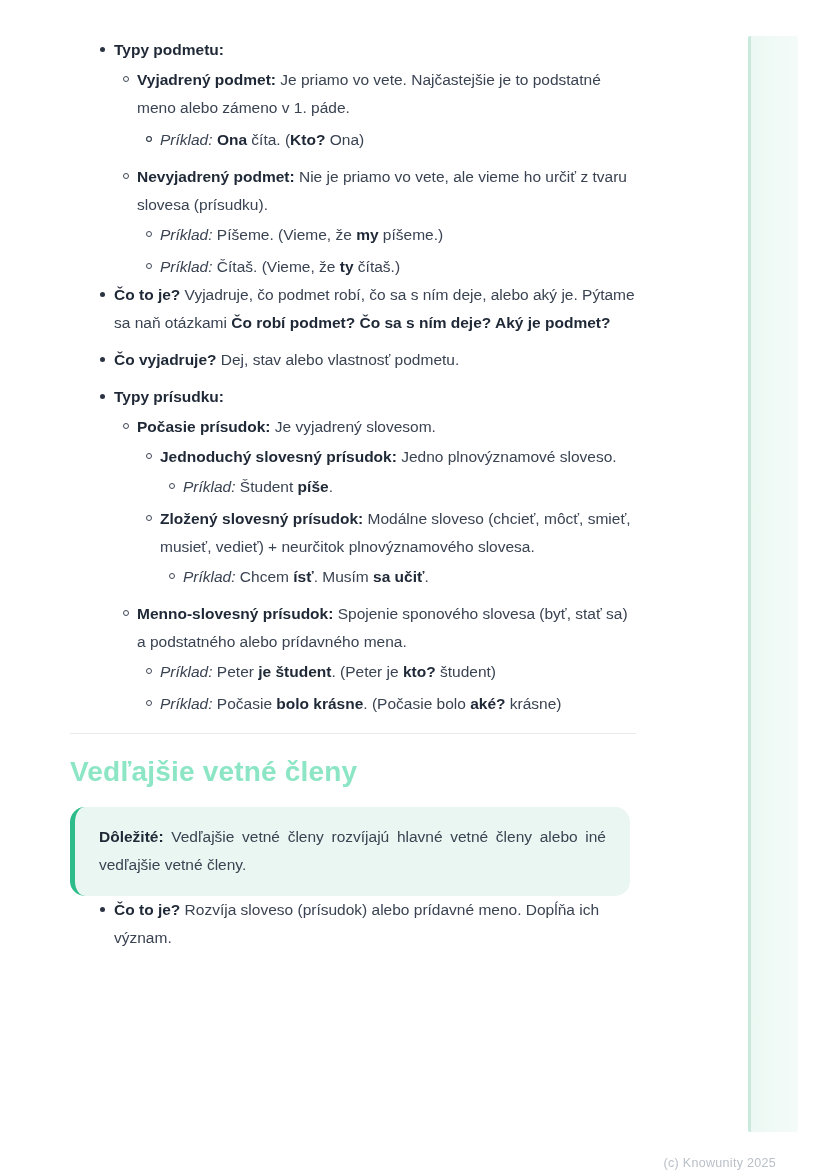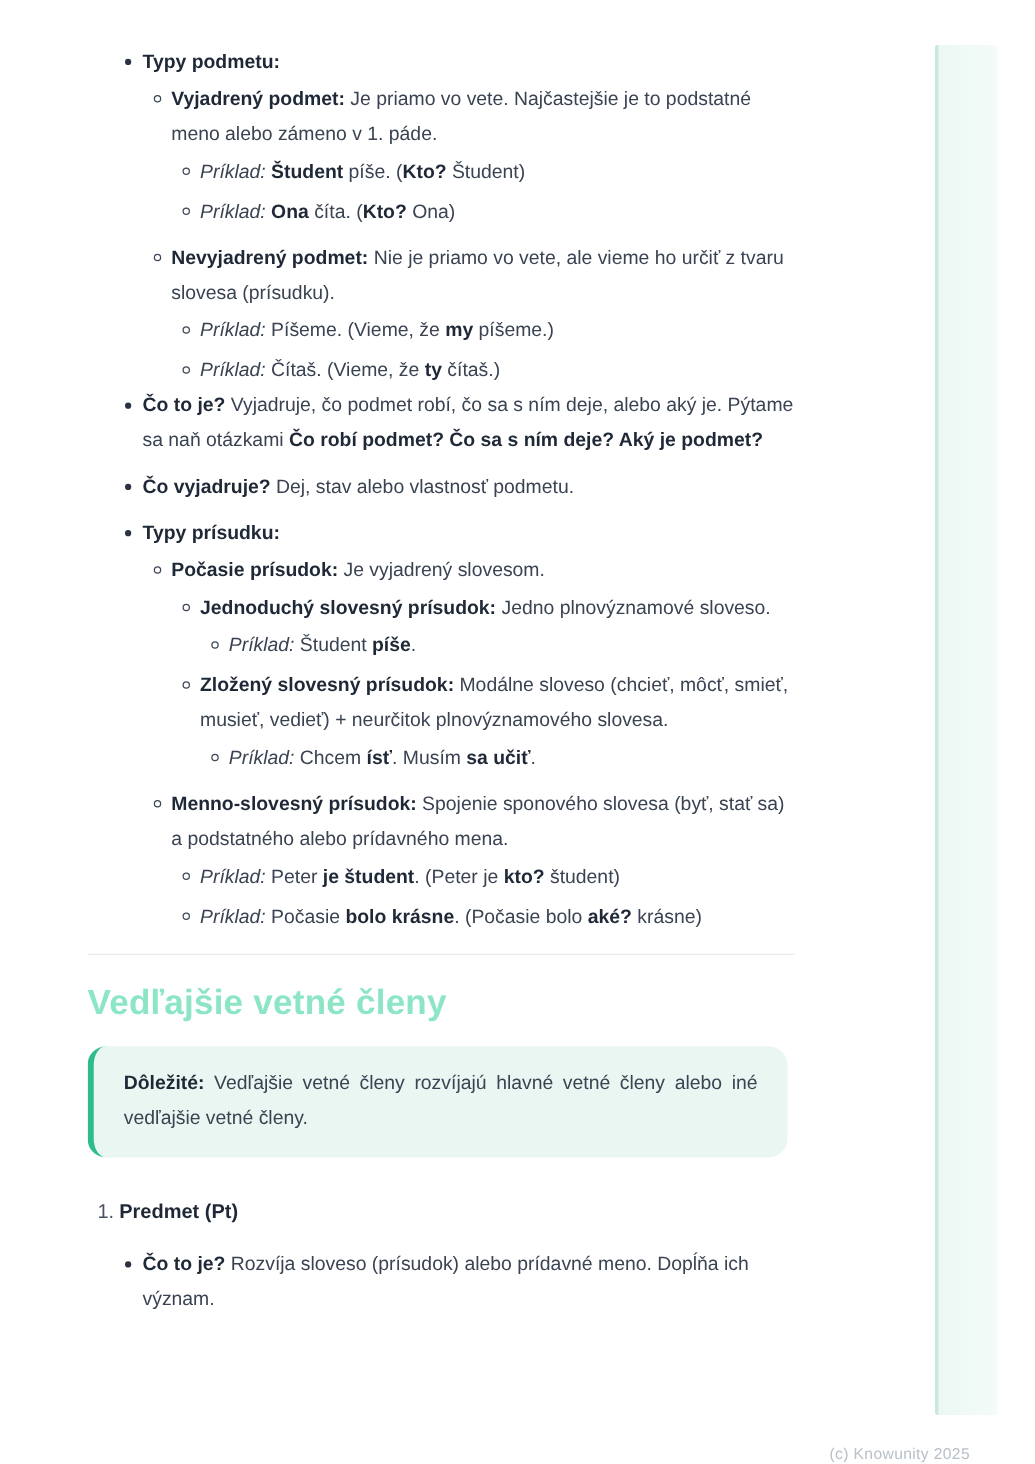--- a/index.html
+++ b/index.html
@@ -53,21 +53,21 @@
 <body>
 
 <div class="page">
   <div class="edge-strip"></div>
 
   <div class="content">
     <div>
         <ul class="tree-list lvl0">
           <li><span class="mk mk-disc"></span><span class="txt"><span class="b ">Typy podmetu:</span></span><ul class="tree-list lvl1">
               <li><span class="mk mk-circ"></span><span class="txt"><span class="b ">Vyjadrený podmet:</span><span class=""> Je priamo vo vete. Najčastejšie je to podstatné meno alebo zámeno v 1. páde.</span></span><ul class="tree-list lvl2">
-                  <li><span class="mk mk-circ"></span><span class="txt"><span class="i">Príklad:</span><span class=""> </span><span class="b ">Študent</span><span class=""> píše. (</span><span class="b ">Kto?</span><span class=""> Študent)</span></span></li>
+                  <li><span class="mk mk-circ"></span></li>
                   <li><span class="mk mk-circ"></span><span class="txt"><span class="i">Príklad:</span><span class=""> </span><span class="b ">Ona</span><span class=""> číta. (</span><span class="b ">Kto?</span><span class=""> Ona)</span></span></li>
                 </ul></li>
               <li><span class="mk mk-circ"></span><span class="txt"><span class="b ">Nevyjadrený podmet:</span><span class=""> Nie je priamo vo vete, ale vieme ho určiť z tvaru slovesa (prísudku).</span></span><ul class="tree-list lvl2">
                   <li><span class="mk mk-circ"></span><span class="txt"><span class="i">Príklad:</span><span class=""> Píšeme. (Vieme, že </span><span class="b ">my</span><span class=""> píšeme.)</span></span></li>
                   <li><span class="mk mk-circ"></span><span class="txt"><span class="i">Príklad:</span><span class=""> Čítaš. (Vieme, že </span><span class="b ">ty</span><span class=""> čítaš.)</span></span></li>
                 </ul></li>
             </ul></li>
         </ul>
       </div>
 
@@ -94,23 +94,20 @@
       </div>
 
     <hr class="divider">
 
     <h2 class="mint-heading">Vedľajšie vetné členy</h2>
 
     <div class="callout">
       <p class="callout-text"><span class="b ">Dôležité:</span><span class=""> Vedľajšie vetné členy rozvíjajú hlavné vetné členy alebo iné vedľajšie vetné členy.</span></p>
     </div>
 
-    <div class="numhead second">
-      <span class="num">1.</span><span class="ttl">Predmet (Pt)</span>
-    </div>
 
     <div>
         <ul class="tree-list lvl0">
           <li><span class="mk mk-disc"></span><span class="txt"><span class="b ">Čo to je?</span><span class=""> Rozvíja sloveso (prísudok) alebo prídavné meno. Dopĺňa ich význam.</span></span></li>
         </ul>
       </div>
   </div>
 
   <div class="footer">(c) Knowunity 2025</div>
 </div>

